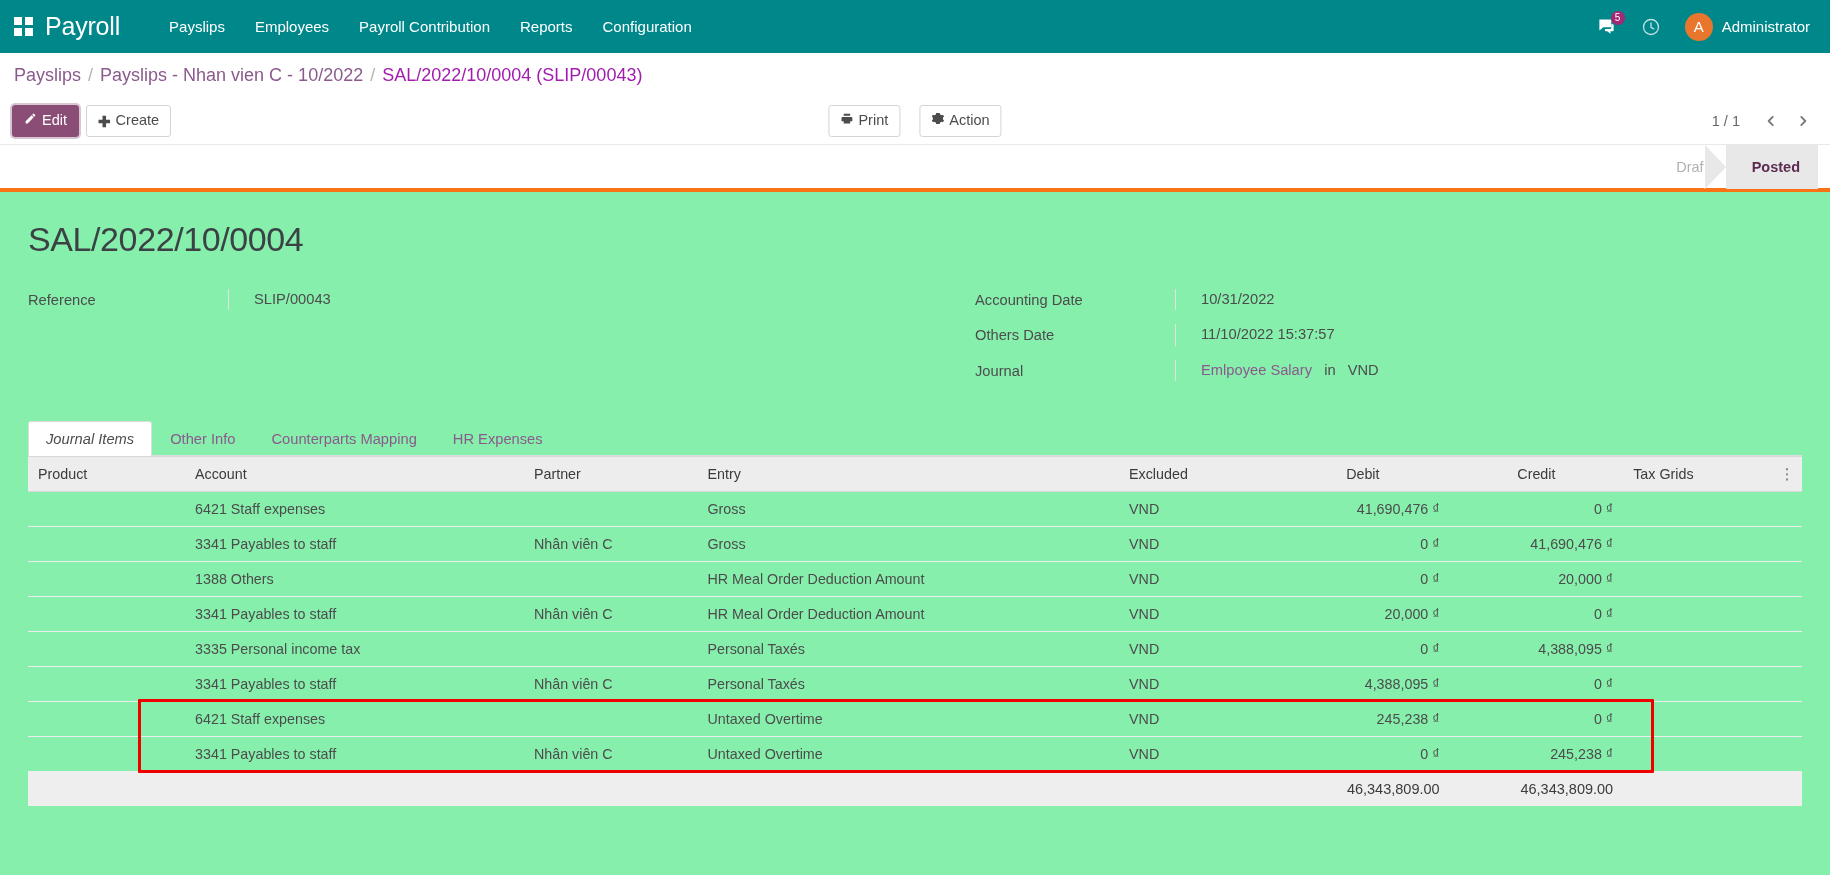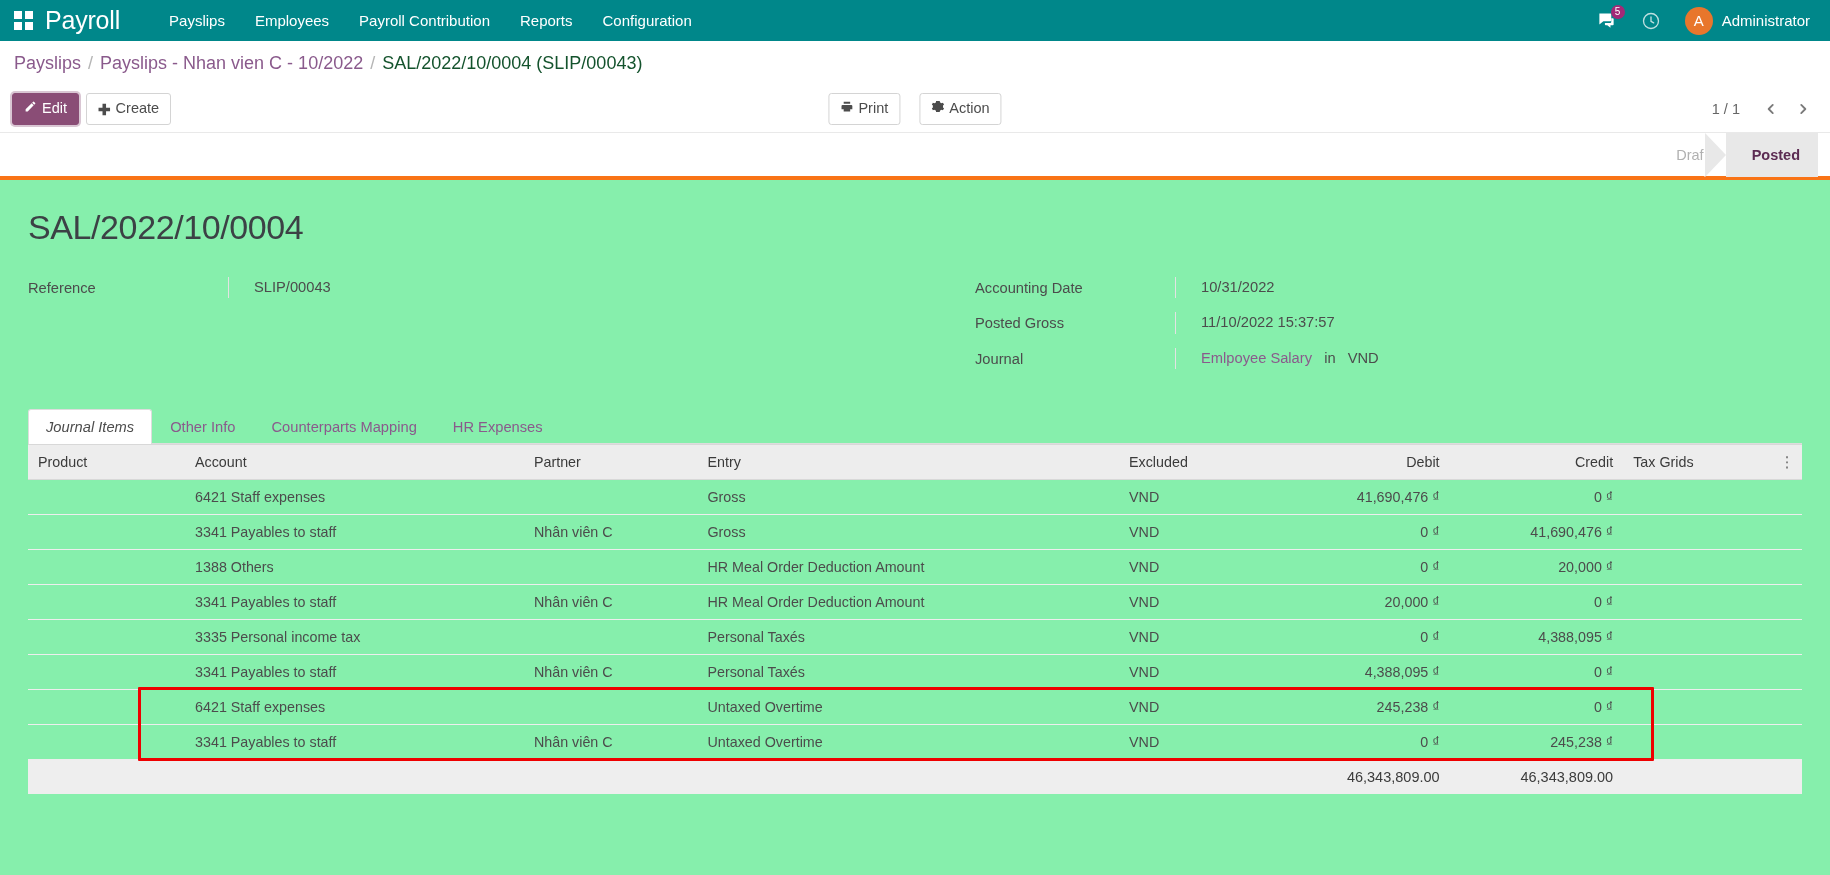--- a/index.html
+++ b/index.html
@@ -7,21 +7,21 @@
   html, body {
     width: 1830px; height: 875px;
     font-family: "Liberation Sans", sans-serif;
     background: #ffffff;
     color: #4c4c4c;
     overflow: hidden;
   }
 
   
   .navbar {
-    height: 41px;
+    height: 53px;
     background: #00878a;
     display: flex;
     align-items: center;
     padding: 0 14px 0 8px;
     color: #ffffff;
     font-size: 15px;
   }
   .apps-grid {
     display: grid;
     grid-template-columns: repeat(2, 8px);
@@ -90,21 +90,21 @@
     height: 45px;
     background: #ffffff;
     display: flex;
     align-items: center;
     padding: 0 14px;
     font-size: 18px;
     border-bottom: 1px solid #ffffff;
   }
   .bc-link { color: #8a5a8c; cursor: pointer; white-space: nowrap; }
   .bc-sep { color: #b5b5b5; margin: 0 7px; }
-  .bc-current { color: #14532d; white-space: nowrap; }
+  .bc-current { color: #a21caf; white-space: nowrap; }
 
   
   .control-panel {
     height: 46px;
     background: #ffffff;
     display: flex;
     align-items: center;
     padding: 0 12px;
     position: relative;
   }
@@ -279,21 +279,21 @@
     background: #ededed;
     border-bottom: 1px solid #d8d8d8;
     border-top: 1px solid #d8d8d8;
     font-weight: 400;
     color: #3b3b3b;
     text-align: left;
     padding: 9px 10px;
     white-space: nowrap;
     font-size: 14.3px;
   }
-  table.journal thead th.num { text-align: right; }
+  table.journal thead th.num { text-align: center; }
   table.journal thead th.optcol { width: 30px; text-align: center; padding: 9px 4px; color: #6b6b6b; cursor: pointer; }
   table.journal tbody td {
     border-bottom: 1px solid #eeeeee;
     padding: 9px 10px;
     color: #4c4c4c;
     white-space: nowrap;
     overflow: hidden;
     text-overflow: ellipsis;
     height: 30px;
   }
@@ -441,21 +441,21 @@
           <div class="form-value">SLIP/00043</div>
         </div>
       </div>
 
       <div class="form-col right">
         <div class="form-row">
           <div class="form-label">Accounting Date</div>
           <div class="form-value">10/31/2022</div>
         </div>
         <div class="form-row">
-          <div class="form-label">Posted Gross</div>
+          <div class="form-label">Others Date</div>
           <div class="form-value">11/10/2022 15:37:57</div>
         </div>
         <div class="form-row">
           <div class="form-label">Journal</div>
           <div class="form-value">
             <span class="link-val">Emlpoyee Salary</span>
             <span class="muted-in">in</span>
             <span>VND</span>
           </div>
         </div>

